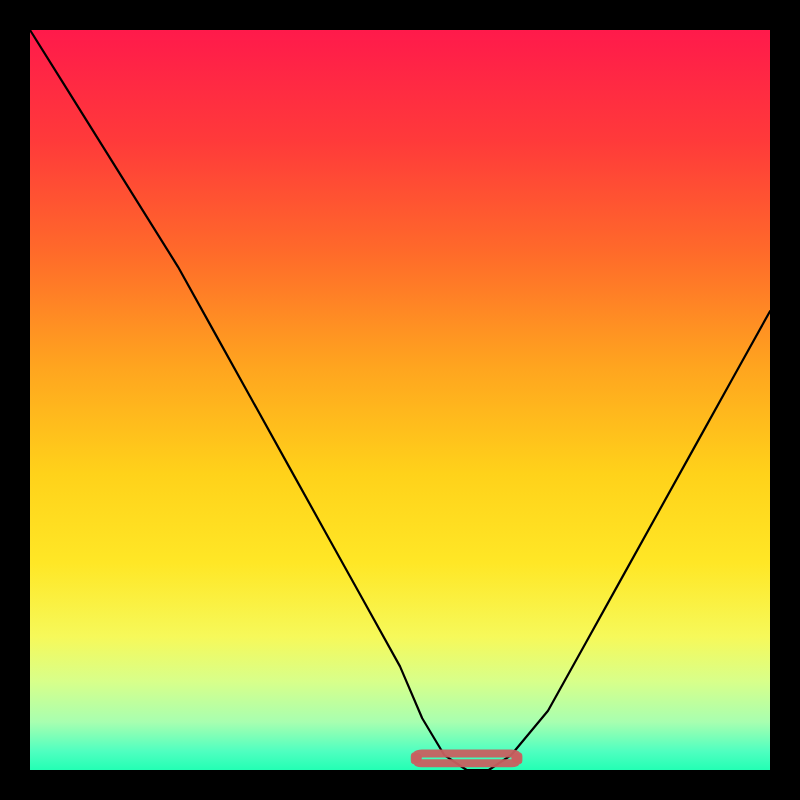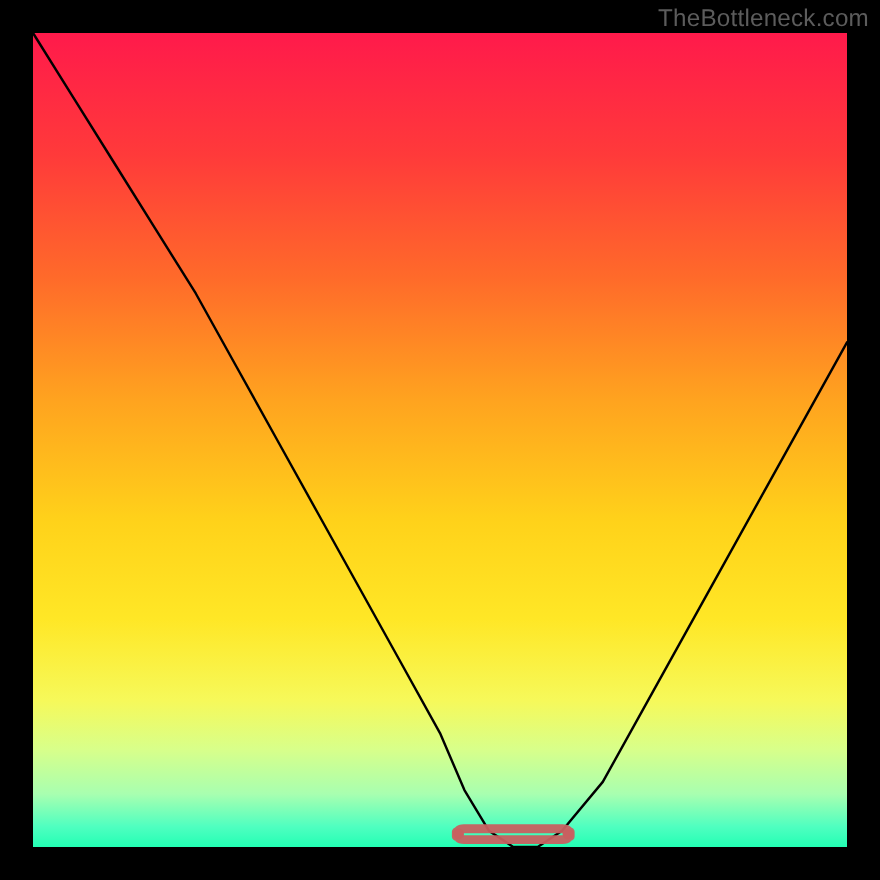--- a/index.html
+++ b/index.html
@@ -30,21 +30,20 @@
   svg {
     position: absolute;
     top: 0;
     left: 0;
   }
 </style>
 </head>
 <body>
 
 <div class="frame">
-  <div class="watermark">TheBottleneck.com</div>
   <svg id="chart-svg" width="800" height="800" viewBox="0 0 800 800">
       <defs>
         <linearGradient id="bg-grad" x1="0" y1="0" x2="0" y2="1">
           <stop offset="0%" stop-color="#ff1a4b"></stop>
           <stop offset="15%" stop-color="#ff3a3a"></stop>
           <stop offset="30%" stop-color="#ff6a2a"></stop>
           <stop offset="45%" stop-color="#ffa31f"></stop>
           <stop offset="60%" stop-color="#ffd21a"></stop>
           <stop offset="72%" stop-color="#ffe726"></stop>
           <stop offset="82%" stop-color="#f6f95a"></stop>

